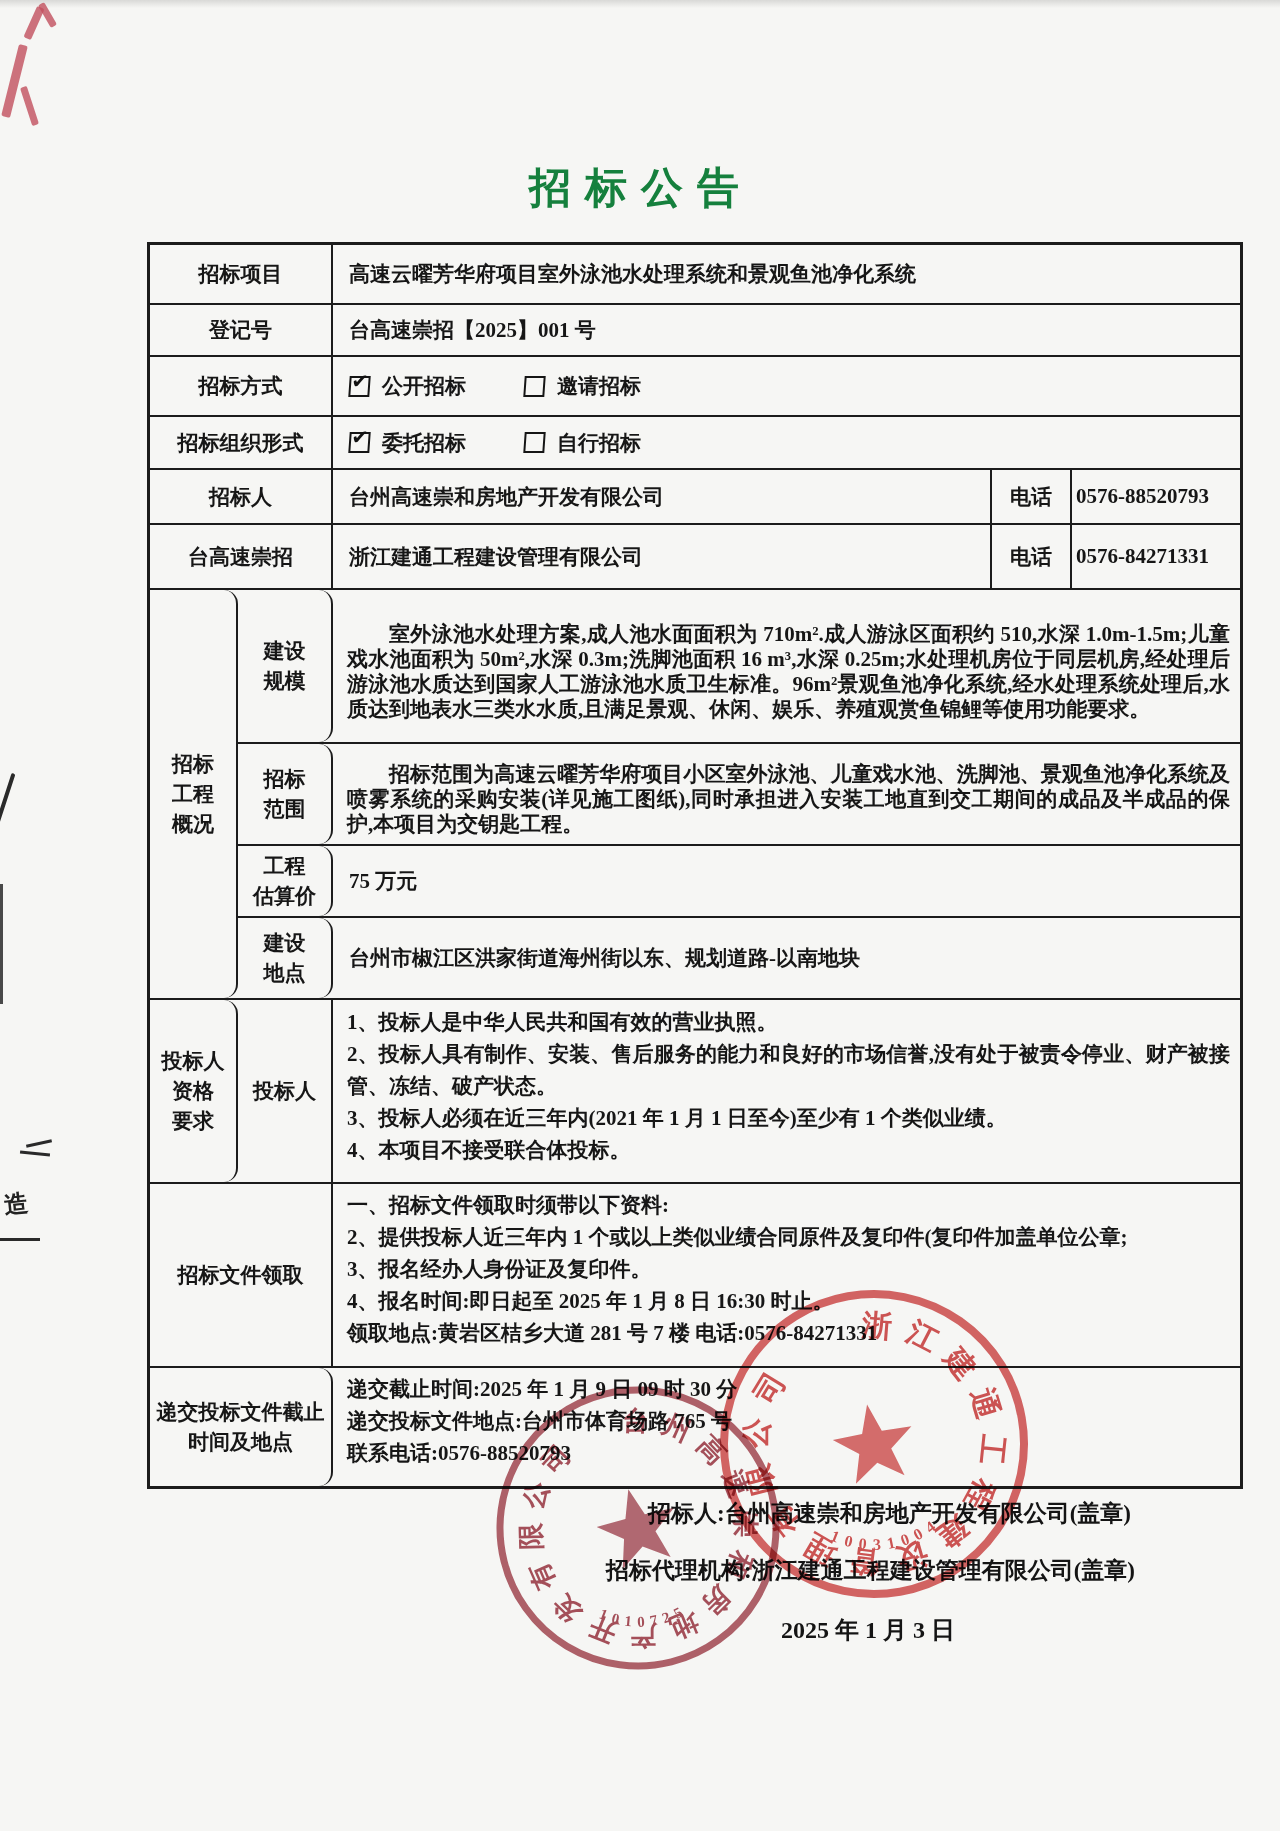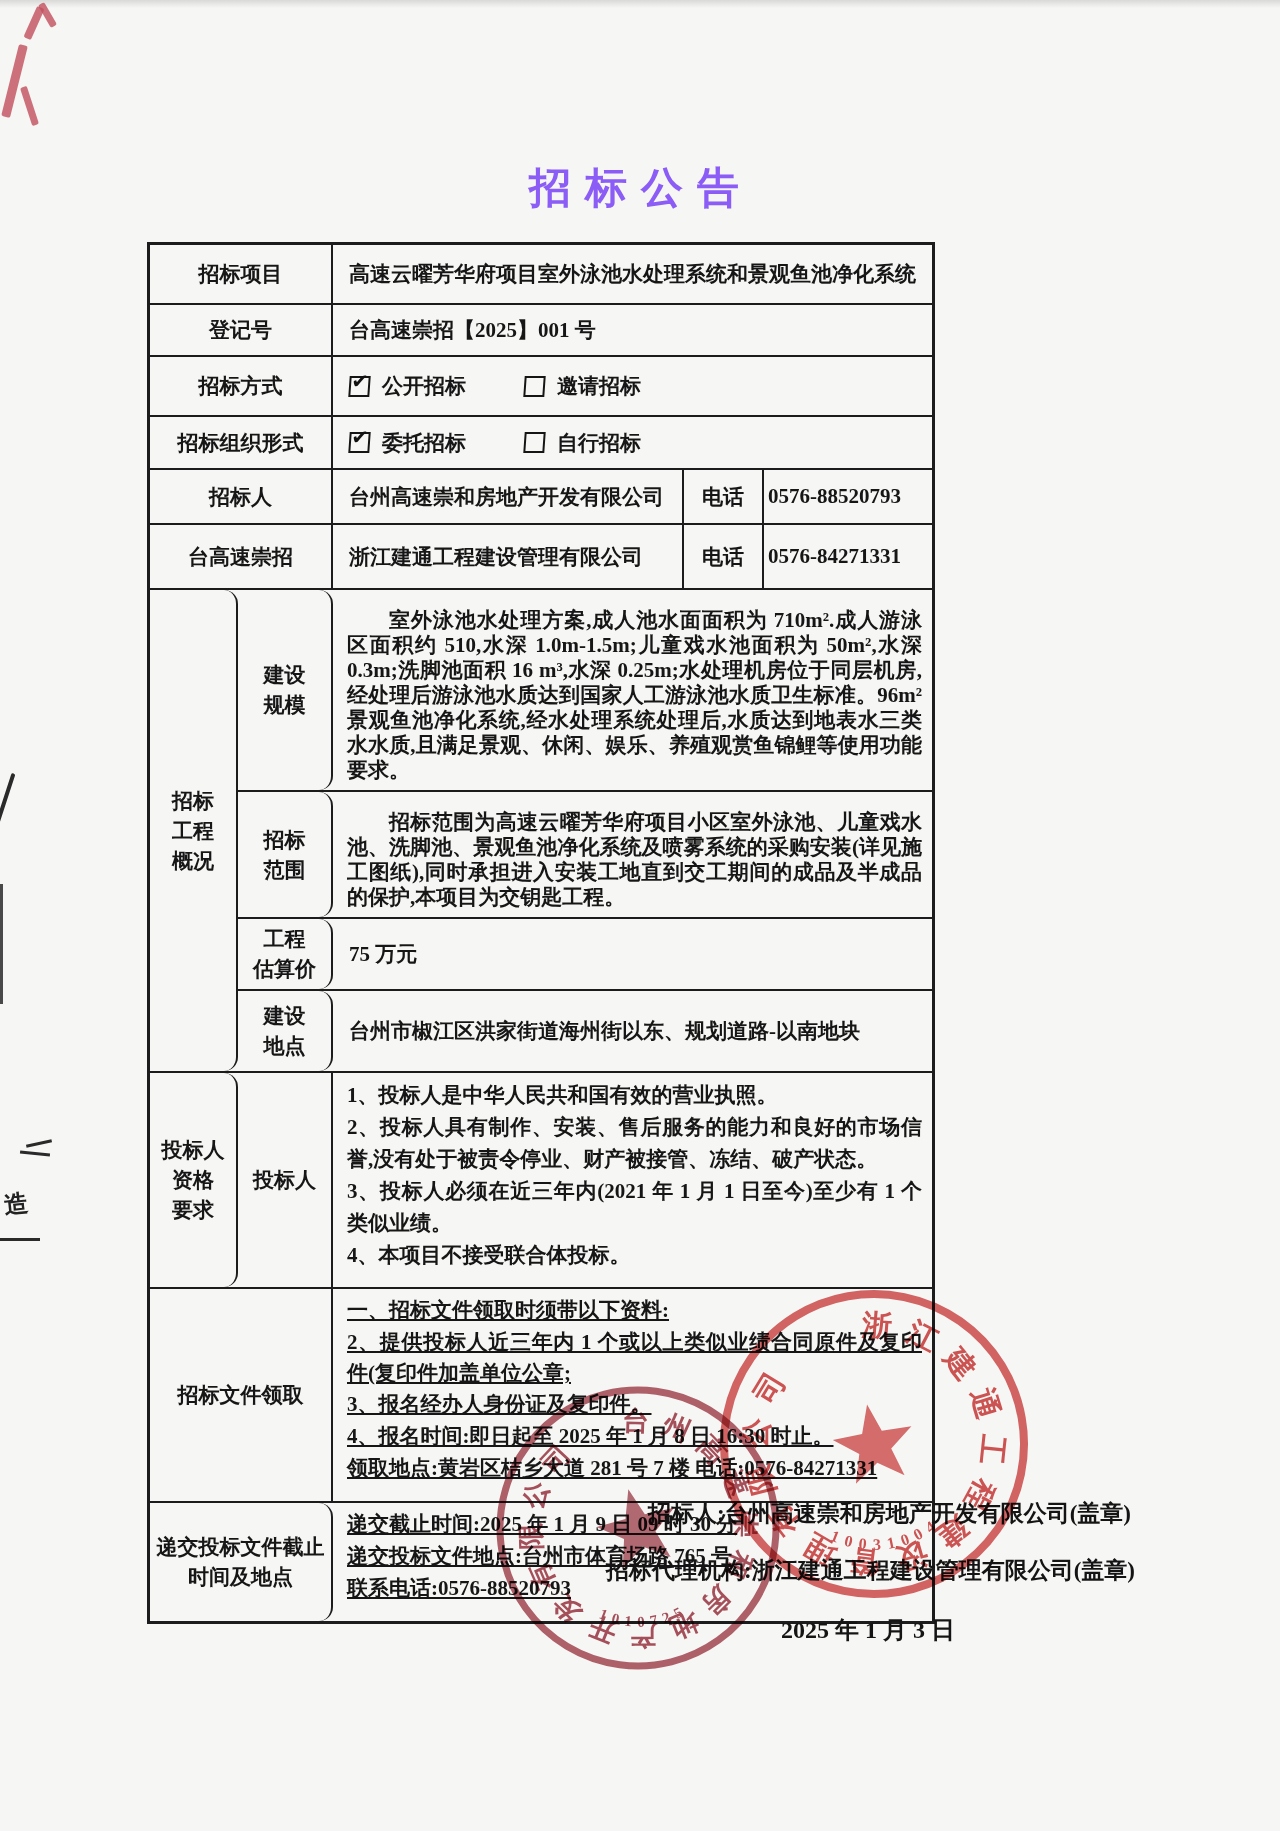--- a/index.html
+++ b/index.html
@@ -11,24 +11,24 @@
     position:relative;overflow:hidden;
   }
   .page{
     position:absolute;inset:0;
     background:#f6f6f4;
   }
   .scan-edge-top{position:absolute;left:0;top:0;width:100%;height:8px;
     background:linear-gradient(#d9d9d7,rgba(246,246,244,0));}
   .doc-title{
     position:absolute;left:147px;top:160px;width:988px;
-    text-align:center;font-size:42px;letter-spacing:14px;color:#8b5cf6;
+    text-align:center;font-size:42px;letter-spacing:14px;color:#15803d;
   }
   .doc-table{
-    position:absolute;left:147px;top:242px;width:788px;
+    position:absolute;left:147px;top:242px;width:1096px;
     border:3px solid #1c1c1c;box-sizing:border-box;
     font-size:21px;
   }
   .trow{display:flex;border-top:2px solid #1c1c1c;box-sizing:border-box;align-items:stretch;}
   .trow:first-child{border-top:none;}
   .cell{box-sizing:border-box;display:flex;align-items:center;}
   .lab{
     width:183px;flex:0 0 183px;justify-content:center;text-align:center;
     border-right:2px solid #1c1c1c;padding:4px;
   }
@@ -41,21 +41,21 @@
   .h58{min-height:58px}.h52{min-height:52px}.h60{min-height:60px}
   .h53{min-height:53px}.h55{min-height:55px}.h65{min-height:65px}
   .para{
     text-align:justify;line-height:25px;padding:18px 10px 7px 14px;
     text-indent:2em;
   }
   .group-col{flex:1;display:flex;flex-direction:column;}
   .group-col .trow:first-child{border-top:none;}
   .items{padding:6px 10px 16px 14px;line-height:32px;text-align:justify;width:100%;}
   .items div{min-height:32px;}
-  .items-tight{line-height:31px;text-decoration:underline;}
+  .items-tight{line-height:31px;}
   .cb{
     display:inline-block;width:17px;height:17px;border:2.5px solid #151515;
     vertical-align:-2px;margin-right:12px;position:relative;background:#f6f6f4;
     transform:skewX(-4deg);
   }
   .cb-mark{
     position:absolute;left:0px;top:-9px;font-size:20px;
     font-family:"DejaVu Sans",sans-serif;color:#111;
   }
   .cb-label{margin-right:58px;}

